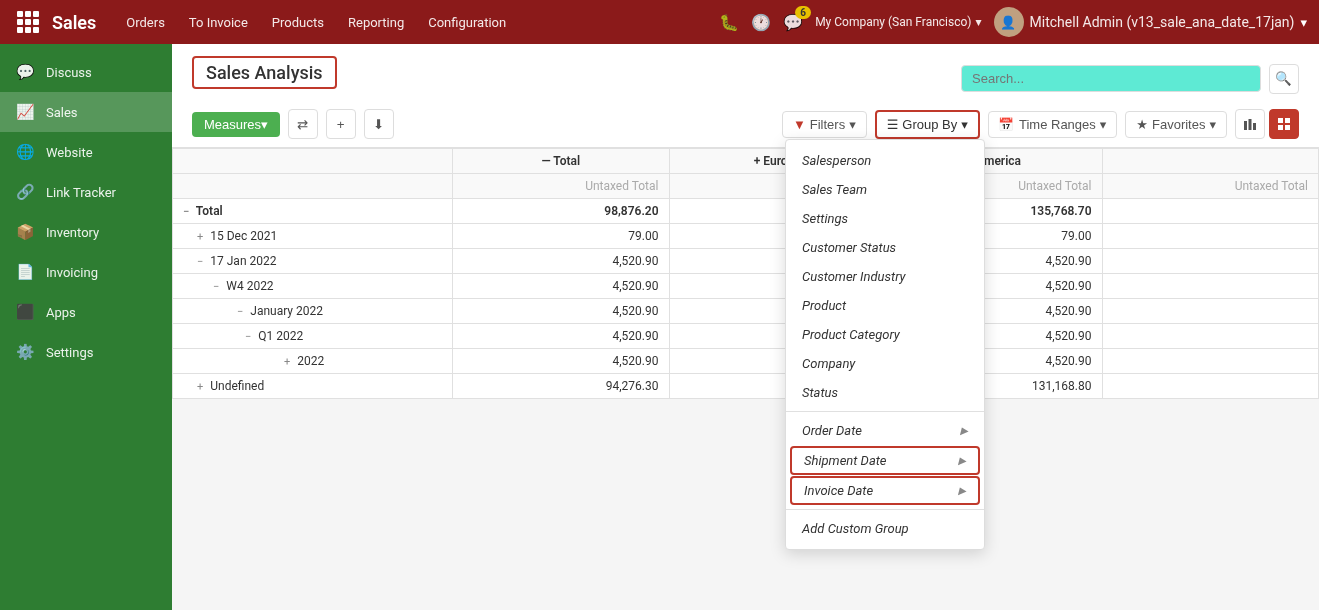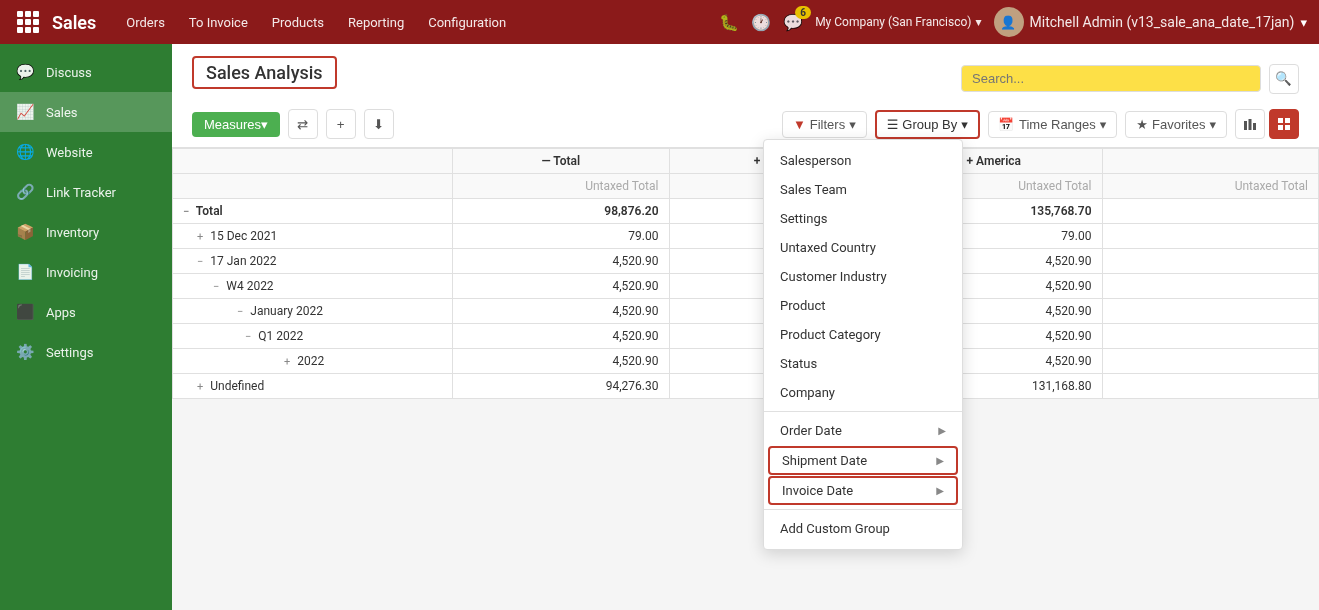--- a/index.html
+++ b/index.html
@@ -105,21 +105,21 @@
       color: #555;
     }
 
     .toolbar-right { margin-left: auto; display: flex; align-items: center; gap: 8px; }
     .search-box {
       border: 1px solid #ddd;
       border-radius: 4px;
       padding: 5px 10px;
       width: 300px;
       font-size: 13px;
-      background: #fde047;
+      background: #5eead4;
     }
     .filter-btn, .groupby-btn, .timeranges-btn, .favorites-btn {
       border: 1px solid #ddd;
       background: white;
       padding: 5px 10px;
       border-radius: 4px;
       cursor: pointer;
       font-size: 13px;
       display: flex;
       align-items: center;
@@ -154,28 +154,29 @@
     th.left { text-align: left; }
     td { color: #333; }
     td.right { text-align: right; }
     .col-header-group { text-align: center; font-weight: 600; color: #333; }
     .expand-btn { cursor: pointer; color: #888; margin-right: 4px; font-size: 11px; }
 
     
     .dropdown-overlay {
       position: absolute;
       top: 95px;
-      right: 356px;
+      right: 334px;
       background: white;
       border: 1px solid #ddd;
       border-radius: 4px;
       box-shadow: 0 4px 16px rgba(0,0,0,0.15);
       z-index: 100;
       min-width: 200px;
       padding: 6px 0;
+      font-style: italic;
     }
     .dropdown-item {
       padding: 7px 16px;
       cursor: pointer;
       color: #333;
       font-size: 13px;
       display: flex;
       align-items: center;
       justify-content: space-between;
     }
@@ -445,36 +446,36 @@
       <div class="dropdown-item">
         <span>Salesperson</span>
       </div>
       <div class="dropdown-item">
         <span>Sales Team</span>
       </div>
       <div class="dropdown-item">
         <span>Settings</span>
       </div>
       <div class="dropdown-item">
-        <span>Untaxed Country</span>
+        <span>Customer Status</span>
       </div>
       <div class="dropdown-item">
         <span>Customer Industry</span>
       </div>
       <div class="dropdown-item">
         <span>Product</span>
       </div>
       <div class="dropdown-item">
         <span>Product Category</span>
       </div>
       <div class="dropdown-item">
+        <span>Company</span>
+      </div>
+      <div class="dropdown-item">
         <span>Status</span>
-      </div>
-      <div class="dropdown-item">
-        <span>Company</span>
       </div>
       <div class="dropdown-separator"></div>
       <div class="dropdown-item">
         <span>Order Date</span>
         <span class="chevron-right">▶</span>
       </div>
       <div class="dropdown-item highlighted">
         <span>Shipment Date</span>
         <span class="chevron-right">▶</span>
       </div>

